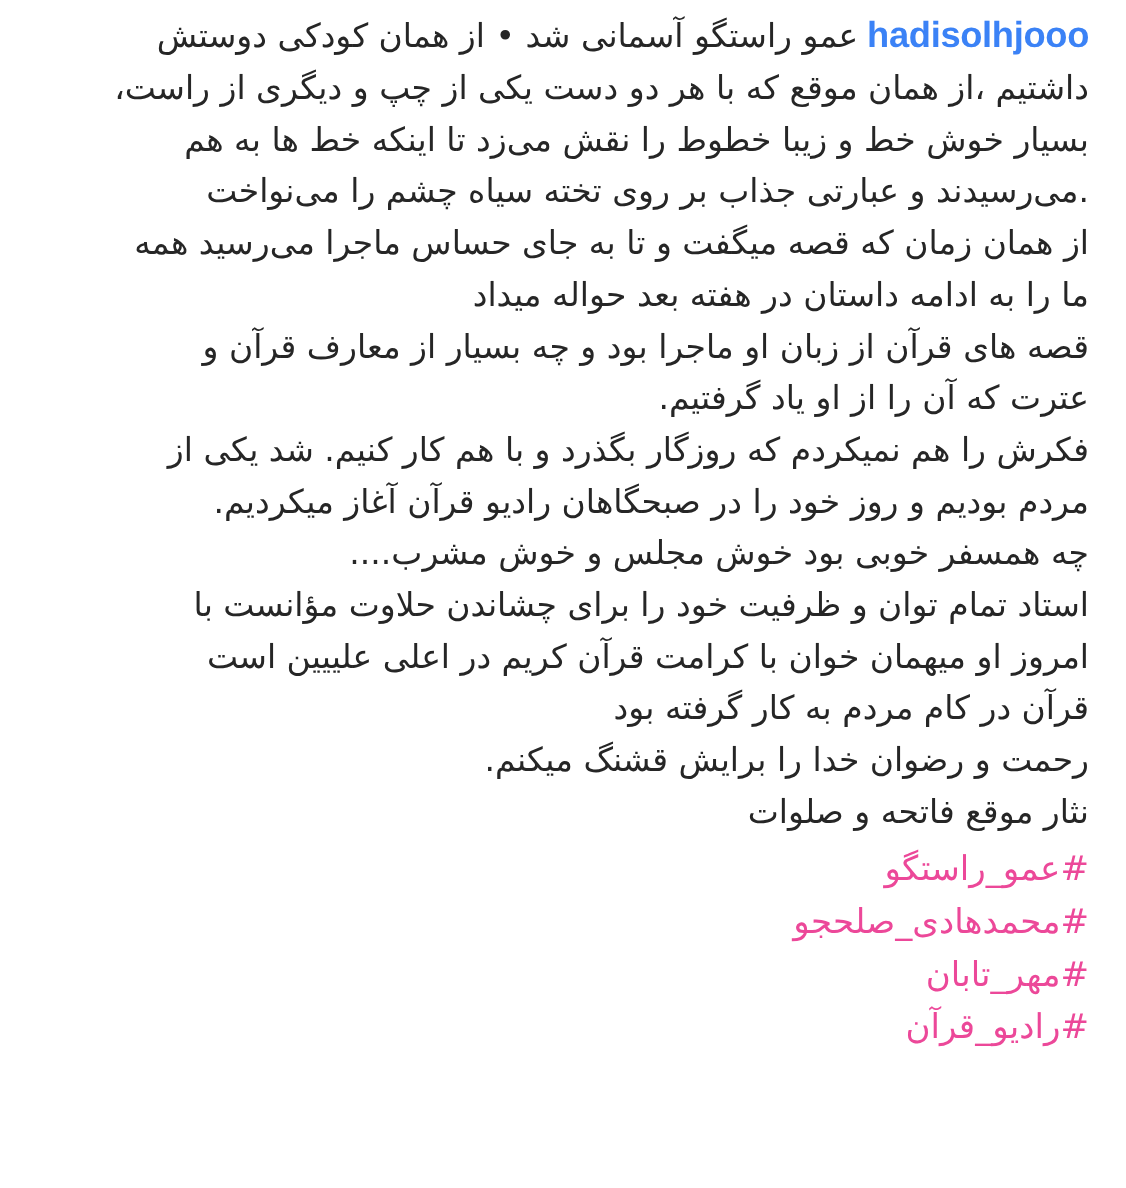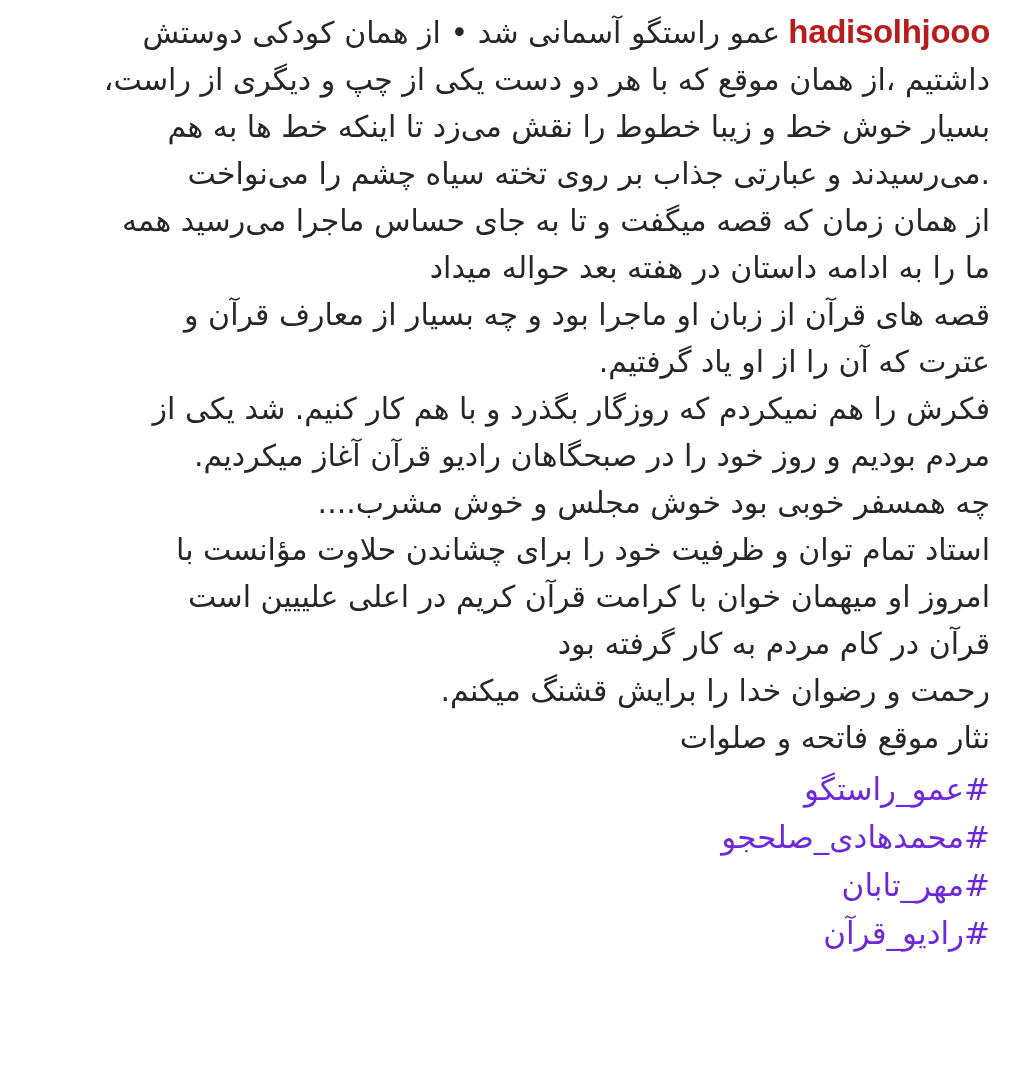--- a/index.html
+++ b/index.html
@@ -27,32 +27,32 @@
       letter-spacing: -0.3px;
     }
     .line {
       display: block;
       white-space: nowrap;
     }
     .username {
       font-family: "Liberation Sans", "DejaVu Sans", sans-serif;
       font-weight: bold;
       font-size: 33px;
-      color: #b91c1c;
+      color: #3b82f6;
       direction: ltr;
       unicode-bidi: isolate;
       margin-left: 8px;
       cursor: pointer;
     }
     .hashtags {
       margin-top: 4px;
     }
     .hashtag {
       display: block;
-      color: #6d28d9;
+      color: #ec4899;
       font-size: 31px;
       line-height: 48px;
       cursor: pointer;
       white-space: nowrap;
     }
   </style>
 </head>
 <body>
 
 <div class="caption">

